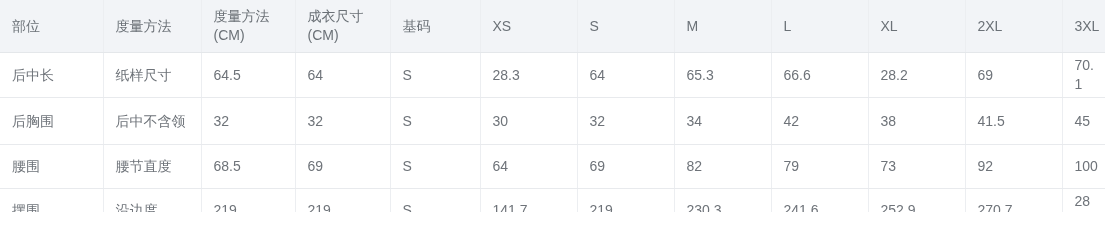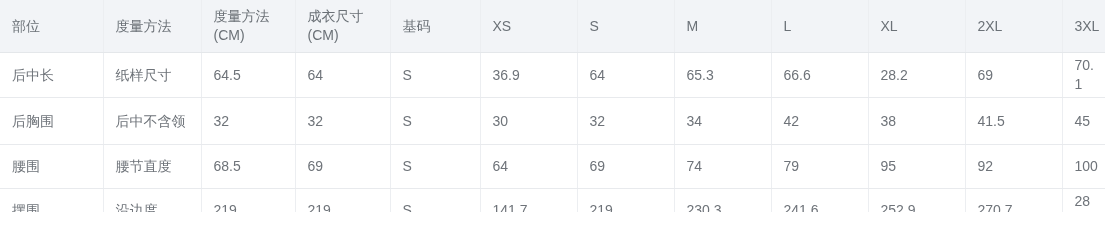--- a/index.html
+++ b/index.html
@@ -108,21 +108,21 @@
         <th>3XL</th>
       </tr>
     </thead>
     <tbody>
       <tr class="row-1">
         <td>后中长</td>
         <td>纸样尺寸</td>
         <td>64.5</td>
         <td>64</td>
         <td>S</td>
-        <td>36.9</td>
+        <td>28.3</td>
         <td>64</td>
         <td>65.3</td>
         <td>66.6</td>
         <td>28.2</td>
         <td>69</td>
         <td>70.1</td>
       </tr>
       <tr class="row-2">
         <td>后胸围</td>
         <td>后中不含领</td>
@@ -138,23 +138,23 @@
         <td>45</td>
       </tr>
       <tr class="row-3">
         <td>腰围</td>
         <td>腰节直度</td>
         <td>68.5</td>
         <td>69</td>
         <td>S</td>
         <td>64</td>
         <td>69</td>
-        <td>74</td>
+        <td>82</td>
         <td>79</td>
-        <td>95</td>
+        <td>73</td>
         <td>92</td>
         <td>100</td>
       </tr>
       <tr class="row-4">
         <td>摆围</td>
         <td>沿边度</td>
         <td>219</td>
         <td>219</td>
         <td>S</td>
         <td>141.7</td>

